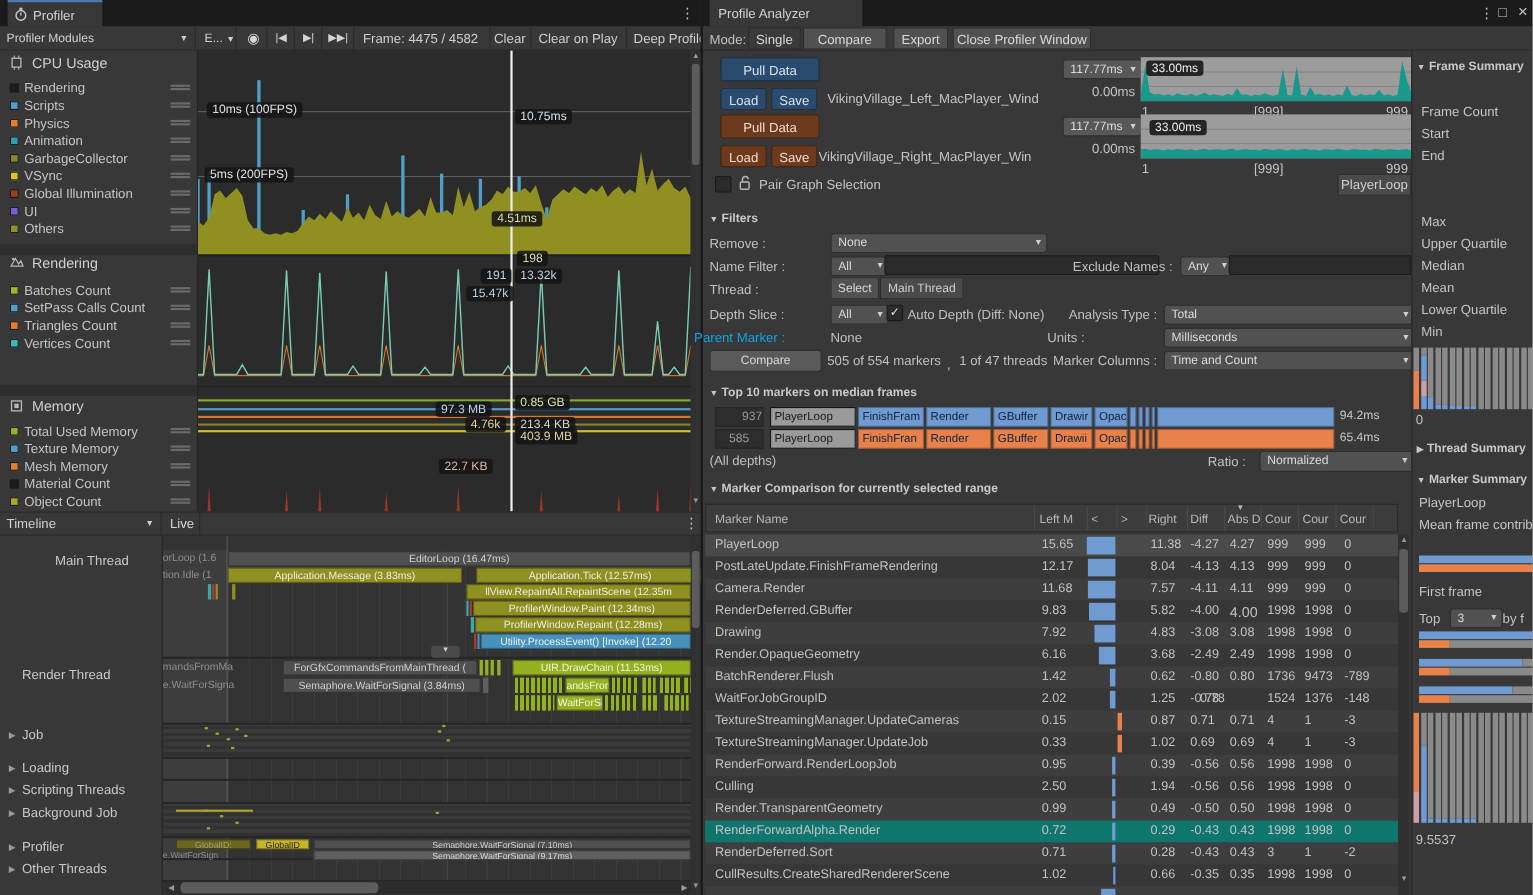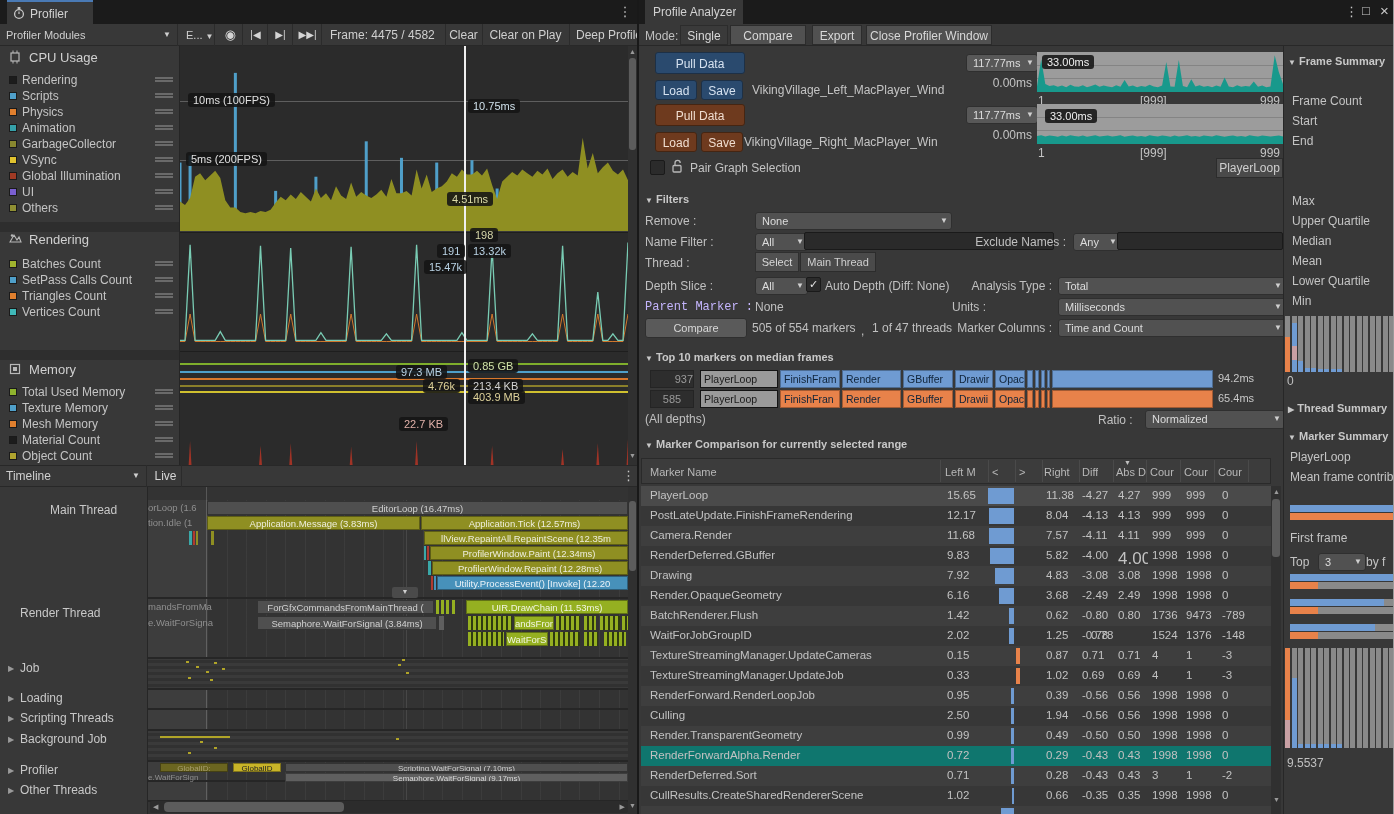--- a/index.html
+++ b/index.html
@@ -367,21 +367,21 @@
           <span style="position: absolute; left: 8px; top: 3px; font-size: 8px; color: rgb(154, 154, 154);">▶</span>
           <span style="position: absolute; left: 20px; top: 0px; font-size: 12px; color: rgb(200, 200, 200); white-space: nowrap;">Other Threads</span>
         </div>
       </div>
 
     <div id="tl-bars">
         <div style="position: absolute; left: 148px; top: 14px; width: 57px; height: 14px; background: transparent; color: rgb(143, 143, 143); font-size: 9.5px; line-height: 14px; text-align: left; overflow: hidden; white-space: nowrap;">orLoop (1.6</div>
         <div style="position: absolute; left: 207px; top: 14px; width: 421px; height: 14px; background: rgb(79, 79, 79); color: rgb(208, 208, 208); font-size: 9.5px; line-height: 14px; text-align: center; overflow: hidden; white-space: nowrap; border: 1px solid rgba(0, 0, 0, 0.35); box-sizing: border-box;">EditorLoop (16.47ms)</div>
         <div style="position: absolute; left: 148px; top: 29px; width: 57px; height: 14px; background: transparent; color: rgb(143, 143, 143); font-size: 9.5px; line-height: 14px; text-align: left; overflow: hidden; white-space: nowrap;">tion.Idle (1</div>
         <div style="position: absolute; left: 207px; top: 29px; width: 213px; height: 14px; background: rgb(143, 143, 34); color: rgb(238, 238, 221); font-size: 9.5px; line-height: 14px; text-align: center; overflow: hidden; white-space: nowrap; border: 1px solid rgba(0, 0, 0, 0.35); box-sizing: border-box;">Application.Message (3.83ms)</div>
-        <div style="position: absolute; left: 421px; top: 29px; width: 207px; height: 14px; background: rgb(143, 143, 34); color: rgb(238, 238, 221); font-size: 9.5px; line-height: 14px; text-align: center; overflow: hidden; white-space: nowrap; border: 1px solid rgba(0, 0, 0, 0.35); box-sizing: border-box;">Application.Tick (12.57ms)</div>
+        <div style="position: absolute; left: 433px; top: 29px; width: 207px; height: 14px; background: rgb(143, 143, 34); color: rgb(238, 238, 221); font-size: 9.5px; line-height: 14px; text-align: center; overflow: hidden; white-space: nowrap; border: 1px solid rgba(0, 0, 0, 0.35); box-sizing: border-box;">Application.Tick (12.57ms)</div>
         <div style="position: absolute; left: 189px; top: 44px; width: 3px; height: 14px; background: rgb(58, 168, 168); font-size: 9.5px; line-height: 14px; text-align: center; overflow: hidden; white-space: nowrap;"></div>
         <div style="position: absolute; left: 193px; top: 44px; width: 2px; height: 14px; background: rgb(176, 58, 48); font-size: 9.5px; line-height: 14px; text-align: center; overflow: hidden; white-space: nowrap;"></div>
         <div style="position: absolute; left: 196px; top: 44px; width: 2px; height: 14px; background: rgb(143, 143, 34); color: rgb(238, 238, 221); font-size: 9.5px; line-height: 14px; text-align: center; overflow: hidden; white-space: nowrap;"></div>
         <div style="position: absolute; left: 211px; top: 44px; width: 3px; height: 14px; background: rgb(143, 143, 34); color: rgb(238, 238, 221); font-size: 9.5px; line-height: 14px; text-align: center; overflow: hidden; white-space: nowrap;"></div>
         <div style="position: absolute; left: 424px; top: 44px; width: 204px; height: 14px; background: rgb(143, 143, 34); color: rgb(238, 238, 221); font-size: 9.5px; line-height: 14px; text-align: center; overflow: hidden; white-space: nowrap; border: 1px solid rgba(0, 0, 0, 0.35); box-sizing: border-box;">llView.RepaintAll.RepaintScene (12.35m</div>
         <div style="position: absolute; left: 424px; top: 59px; width: 2px; height: 14px; background: rgb(58, 168, 168); font-size: 9.5px; line-height: 14px; text-align: center; overflow: hidden; white-space: nowrap;"></div>
         <div style="position: absolute; left: 427px; top: 59px; width: 2px; height: 14px; background: rgb(176, 58, 48); font-size: 9.5px; line-height: 14px; text-align: center; overflow: hidden; white-space: nowrap;"></div>
         <div style="position: absolute; left: 430px; top: 59px; width: 198px; height: 14px; background: rgb(143, 143, 34); color: rgb(238, 238, 221); font-size: 9.5px; line-height: 14px; text-align: center; overflow: hidden; white-space: nowrap; border: 1px solid rgba(0, 0, 0, 0.35); box-sizing: border-box;">ProfilerWindow.Paint (12.34ms)</div>
         <div style="position: absolute; left: 428px; top: 74px; width: 3px; height: 14px; background: rgb(58, 168, 168); font-size: 9.5px; line-height: 14px; text-align: center; overflow: hidden; white-space: nowrap;"></div>
         <div style="position: absolute; left: 432px; top: 74px; width: 196px; height: 14px; background: rgb(143, 143, 34); color: rgb(238, 238, 221); font-size: 9.5px; line-height: 14px; text-align: center; overflow: hidden; white-space: nowrap; border: 1px solid rgba(0, 0, 0, 0.35); box-sizing: border-box;">ProfilerWindow.Repaint (12.28ms)</div>
@@ -404,21 +404,21 @@
         <div style="position: absolute; left: 584px; top: 129px; width: 12px; height: 14px; background: repeating-linear-gradient(90deg, rgb(149, 176, 33) 0px, rgb(149, 176, 33) 3px, rgb(46, 58, 16) 3px, rgb(46, 58, 16) 5px); font-size: 9.5px; line-height: 14px; text-align: center; overflow: hidden; white-space: nowrap;"></div>
         <div style="position: absolute; left: 600px; top: 129px; width: 20px; height: 14px; background: repeating-linear-gradient(90deg, rgb(149, 176, 33) 0px, rgb(149, 176, 33) 3px, rgb(46, 58, 16) 3px, rgb(46, 58, 16) 5px); font-size: 9.5px; line-height: 14px; text-align: center; overflow: hidden; white-space: nowrap;"></div>
         <div style="position: absolute; left: 622px; top: 129px; width: 6px; height: 14px; background: repeating-linear-gradient(90deg, rgb(149, 176, 33) 0px, rgb(149, 176, 33) 3px, rgb(46, 58, 16) 3px, rgb(46, 58, 16) 5px); font-size: 9.5px; line-height: 14px; text-align: center; overflow: hidden; white-space: nowrap;"></div>
         <div style="position: absolute; left: 468px; top: 145px; width: 36px; height: 14px; background: repeating-linear-gradient(90deg, rgb(149, 176, 33) 0px, rgb(149, 176, 33) 3px, rgb(46, 58, 16) 3px, rgb(46, 58, 16) 5px); font-size: 9.5px; line-height: 14px; text-align: center; overflow: hidden; white-space: nowrap;"></div>
         <div style="position: absolute; left: 506px; top: 145px; width: 42px; height: 14px; background: rgb(149, 176, 33); color: rgb(242, 246, 226); font-size: 9.5px; line-height: 14px; text-align: center; overflow: hidden; white-space: nowrap; border: 1px solid rgba(0, 0, 0, 0.35); box-sizing: border-box;">WaitForSig</div>
         <div style="position: absolute; left: 550px; top: 145px; width: 30px; height: 14px; background: repeating-linear-gradient(90deg, rgb(149, 176, 33) 0px, rgb(149, 176, 33) 3px, rgb(46, 58, 16) 3px, rgb(46, 58, 16) 5px); font-size: 9.5px; line-height: 14px; text-align: center; overflow: hidden; white-space: nowrap;"></div>
         <div style="position: absolute; left: 584px; top: 145px; width: 14px; height: 14px; background: repeating-linear-gradient(90deg, rgb(149, 176, 33) 0px, rgb(149, 176, 33) 3px, rgb(46, 58, 16) 3px, rgb(46, 58, 16) 5px); font-size: 9.5px; line-height: 14px; text-align: center; overflow: hidden; white-space: nowrap;"></div>
         <div style="position: absolute; left: 604px; top: 145px; width: 22px; height: 14px; background: repeating-linear-gradient(90deg, rgb(149, 176, 33) 0px, rgb(149, 176, 33) 3px, rgb(46, 58, 16) 3px, rgb(46, 58, 16) 5px); font-size: 9.5px; line-height: 14px; text-align: center; overflow: hidden; white-space: nowrap;"></div>
         <div style="position: absolute; left: 160px; top: 276px; width: 68px; height: 9px; background: rgb(107, 101, 32); color: rgb(168, 159, 112); font-size: 8px; line-height: 9px; text-align: center; overflow: hidden; white-space: nowrap; border: 1px solid rgba(0, 0, 0, 0.35); box-sizing: border-box;">GlobalID:</div>
         <div style="position: absolute; left: 233px; top: 276px; width: 48px; height: 9px; background: rgb(200, 180, 40); color: rgb(34, 34, 34); font-size: 8px; line-height: 9px; text-align: center; overflow: hidden; white-space: nowrap; border: 1px solid rgba(0, 0, 0, 0.35); box-sizing: border-box;">GlobalID</div>
-        <div style="position: absolute; left: 285px; top: 276px; width: 343px; height: 9px; background: rgb(79, 79, 79); color: rgb(208, 208, 208); font-size: 8px; line-height: 9px; text-align: center; overflow: hidden; white-space: nowrap; border: 1px solid rgba(0, 0, 0, 0.35); box-sizing: border-box;">Scripting.WaitForSignal (7.10ms)</div>
+        <div style="position: absolute; left: 285px; top: 276px; width: 343px; height: 9px; background: rgb(79, 79, 79); color: rgb(208, 208, 208); font-size: 8px; line-height: 9px; text-align: center; overflow: hidden; white-space: nowrap; border: 1px solid rgba(0, 0, 0, 0.35); box-sizing: border-box;">Semaphore.WaitForSignal (7.10ms)</div>
         <div style="position: absolute; left: 148px; top: 286px; width: 100px; height: 9px; background: transparent; color: rgb(143, 143, 143); font-size: 8px; line-height: 9px; text-align: left; overflow: hidden; white-space: nowrap;">e.WaitForSign</div>
         <div style="position: absolute; left: 285px; top: 286px; width: 343px; height: 9px; background: rgb(95, 95, 95); color: rgb(216, 216, 216); font-size: 8px; line-height: 9px; text-align: center; overflow: hidden; white-space: nowrap; border: 1px solid rgba(0, 0, 0, 0.35); box-sizing: border-box;">Semaphore.WaitForSignal (9.17ms)</div>
         <div style="position: absolute; left: 186px; top: 174px; width: 3px; height: 2px; background: rgb(176, 164, 40);"></div>
         <div style="position: absolute; left: 196px; top: 179px; width: 3px; height: 2px; background: rgb(176, 164, 40);"></div>
         <div style="position: absolute; left: 206px; top: 184px; width: 3px; height: 2px; background: rgb(176, 164, 40);"></div>
         <div style="position: absolute; left: 214px; top: 175px; width: 3px; height: 2px; background: rgb(176, 164, 40);"></div>
         <div style="position: absolute; left: 222px; top: 181px; width: 3px; height: 2px; background: rgb(176, 164, 40);"></div>
         <div style="position: absolute; left: 398px; top: 177px; width: 3px; height: 2px; background: rgb(176, 164, 40);"></div>
         <div style="position: absolute; left: 406px; top: 185px; width: 3px; height: 2px; background: rgb(176, 164, 40);"></div>
         <div style="position: absolute; left: 188px; top: 190px; width: 3px; height: 2px; background: rgb(176, 164, 40);"></div>
@@ -441,21 +441,21 @@
     </div>
 
     <div class="abs" style="left:628px;top:0;width:9px;height:327px;background:#303030;">
       <div class="abs" style="left:1px;top:14px;width:7px;height:70px;background:#5c5c5c;border-radius:3px;"></div>
       <div class="abs" style="left:1px;top:315px;font-size:7px;color:#9a9a9a;">▼</div>
     </div>
   </div>
 
   <div class="abs" style="left:637px;top:0;width:2px;height:814px;background:#191919;"></div>
   <div class="abs" style="left:639px;top:0;width:755px;height:24px;background:#1b1b1b;"></div>
-  <div class="abs" style="left:645px;top:0;width:98px;height:24px;background:#383838;">
+  <div class="abs" style="left:645px;top:0;width:98px;height:24px;background:#383838;padding-left:41px;">
     <span class="abs nowrap" style="left:8px;top:5px;color:#d2d2d2;font-size:12px;">Profile Analyzer</span>
   </div>
   <div class="abs" style="left:1345px;top:4px;width:12px;height:16px;color:#c8c8c8;font-size:13px;">⋮</div>
   <div class="abs" style="left:1362px;top:3px;width:14px;height:16px;color:#c8c8c8;font-size:13px;">□</div>
   <div class="abs" style="left:1380px;top:2px;width:14px;height:16px;color:#c8c8c8;font-size:15px;">×</div>
 
   <div class="abs" style="left:639px;top:24px;width:755px;height:22px;background:#383838;border-bottom:1px solid #282828;box-sizing:border-box;"></div>
   <div class="abs" style="left:645px;top:29px;color:#c0c0c0;font-size:12px;">Mode:</div>
   <div class="abs" style="left:680px;top:25px;width:48px;height:20px;line-height:20px;text-align:center;background:#3a3a3a;border:1px solid #2c2c2c;color:#d8d8d8;font-size:12px;box-sizing:border-box;">Single</div>
   <div class="abs" style="left:730px;top:25px;width:76px;height:20px;line-height:20px;text-align:center;background:#515151;border:1px solid #2c2c2c;color:#d8d8d8;font-size:12px;box-sizing:border-box;">Compare</div>
@@ -535,21 +535,21 @@
   <div class="abs" style="left:645px;top:279px;color:#c0c0c0;font-size:12px;">Depth Slice :</div>
   <div class="ddn" style="left:755px;top:277px;width:31px;height:16px;background:#515151;">
     <span>All</span><span class="ar">▼</span>
   </div>
   <div class="cb" style="left:806px;top:277px;">✓</div>
   <div class="abs" style="left:825px;top:279px;color:#c0c0c0;font-size:12px;">Auto Depth (Diff: None)</div>
   <div class="abs" style="left:952px;top:279px;width:100px;text-align:right;color:#c0c0c0;font-size:12px;">Analysis Type :</div>
   <div class="ddn" style="left:1058px;top:277px;width:206px;height:16px;background:#515151;">
     <span>Total</span><span class="ar">▼</span>
   </div>
-  <div class="abs" style="left:645px;top:300px;color:#c4b5fd;font-size:12px;font-family:Liberation Mono, monospace;">Parent Marker :</div>
+  <div class="abs" style="left:631px;top:300px;color:#0ea5e9;font-size:12px;">Parent Marker :</div>
   <div class="abs" style="left:755px;top:300px;color:#c0c0c0;font-size:12px;">None</div>
   <div class="abs" style="left:952px;top:300px;width:100px;color:#c0c0c0;font-size:12px;">Units :</div>
   <div class="ddn" style="left:1058px;top:298px;width:206px;height:16px;background:#515151;">
     <span>Milliseconds</span><span class="ar">▼</span>
   </div>
   <div class="tbtn" style="left:645px;top:318px;width:100px;height:18px;line-height:18px;background:#5a5a5a;border-radius:3px;">Compare</div>
   <div class="abs" style="left:752px;top:321px;color:#c0c0c0;font-size:12px;">505 of 554 markers</div>
   <div class="abs" style="left:861px;top:324px;color:#c0c0c0;font-size:12px;">,</div>
   <div class="abs" style="left:872px;top:321px;color:#c0c0c0;font-size:12px;">1 of 47 threads</div>
   <div class="abs" style="left:940px;top:321px;width:112px;text-align:right;color:#c0c0c0;font-size:12px;">Marker Columns :</div>
@@ -627,21 +627,21 @@
         <div style="position: absolute; left: 511px; top: 3px; width: 32px; font-size: 11.5px; color: rgb(194, 194, 194); white-space: nowrap; overflow: hidden;">999</div>
         <div style="position: absolute; left: 545px; top: 3px; width: 34px; font-size: 11.5px; color: rgb(194, 194, 194); white-space: nowrap; overflow: hidden;">999</div>
         <div style="position: absolute; left: 581px; top: 3px; width: 34px; font-size: 11.5px; color: rgb(194, 194, 194); white-space: nowrap; overflow: hidden;">0</div>
       </div>
       <div style="position: absolute; left: 641px; top: 546px; width: 630px; height: 20px; background: rgb(55, 55, 55); overflow: hidden;">
         <div style="position: absolute; left: 9px; top: 3px; width: 288px; font-size: 11.5px; color: rgb(194, 194, 194); white-space: nowrap; overflow: hidden;">RenderDeferred.GBuffer</div>
         <div style="position: absolute; left: 306px; top: 3px; width: 40px; font-size: 11.5px; color: rgb(194, 194, 194); white-space: nowrap; overflow: hidden;">9.83</div>
         <div style="position: absolute; left: 349px; top: 2px; width: 24px; height: 16px; background: rgb(111, 155, 210);"></div>
         <div style="position: absolute; left: 405px; top: 3px; width: 34px; font-size: 11.5px; color: rgb(194, 194, 194); white-space: nowrap; overflow: hidden;">5.82</div>
         <div style="position: absolute; left: 441px; top: 3px; width: 32px; font-size: 11.5px; color: rgb(194, 194, 194); white-space: nowrap; overflow: hidden;">-4.00</div>
-        <div style="position: absolute; left: 477px; top: 3px; width: 30px; font-size: 17px; color: rgb(194, 194, 194); white-space: nowrap; overflow: hidden;">4.00</div>
+        <div style="position: absolute; left: 477px; top: 3px; width: 30px; font-size: 13px; color: rgb(194, 194, 194); white-space: nowrap; overflow: hidden;">4.00</div>
         <div style="position: absolute; left: 511px; top: 3px; width: 32px; font-size: 11.5px; color: rgb(194, 194, 194); white-space: nowrap; overflow: hidden;">1998</div>
         <div style="position: absolute; left: 545px; top: 3px; width: 34px; font-size: 11.5px; color: rgb(194, 194, 194); white-space: nowrap; overflow: hidden;">1998</div>
         <div style="position: absolute; left: 581px; top: 3px; width: 34px; font-size: 11.5px; color: rgb(194, 194, 194); white-space: nowrap; overflow: hidden;">0</div>
       </div>
       <div style="position: absolute; left: 641px; top: 566px; width: 630px; height: 20px; background: rgb(62, 62, 62); overflow: hidden;">
         <div style="position: absolute; left: 9px; top: 3px; width: 288px; font-size: 11.5px; color: rgb(194, 194, 194); white-space: nowrap; overflow: hidden;">Drawing</div>
         <div style="position: absolute; left: 306px; top: 3px; width: 40px; font-size: 11.5px; color: rgb(194, 194, 194); white-space: nowrap; overflow: hidden;">7.92</div>
         <div style="position: absolute; left: 354px; top: 2px; width: 19px; height: 16px; background: rgb(111, 155, 210);"></div>
         <div style="position: absolute; left: 405px; top: 3px; width: 34px; font-size: 11.5px; color: rgb(194, 194, 194); white-space: nowrap; overflow: hidden;">4.83</div>
         <div style="position: absolute; left: 441px; top: 3px; width: 32px; font-size: 11.5px; color: rgb(194, 194, 194); white-space: nowrap; overflow: hidden;">-3.08</div>

